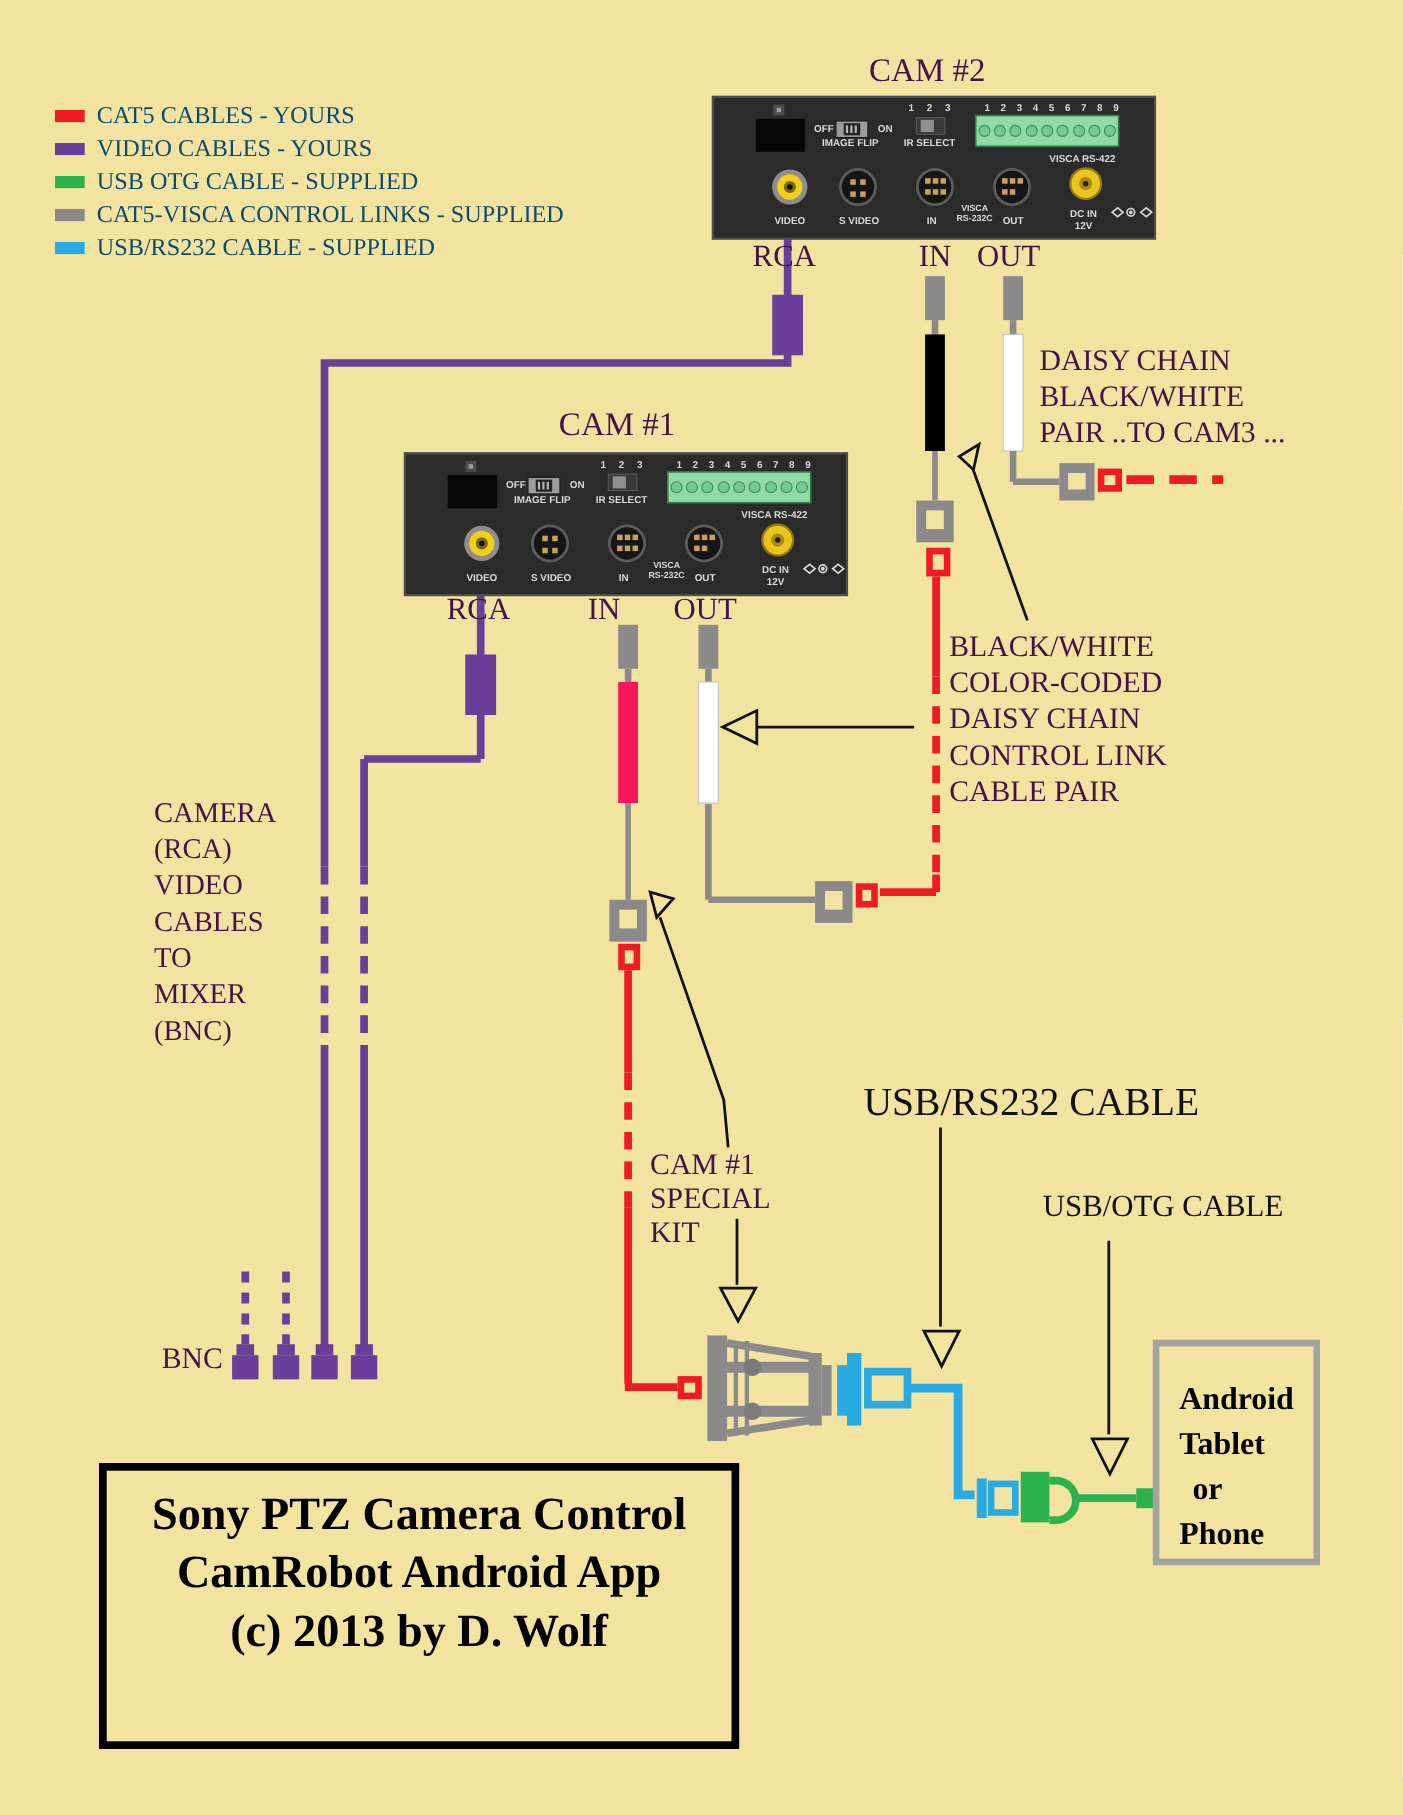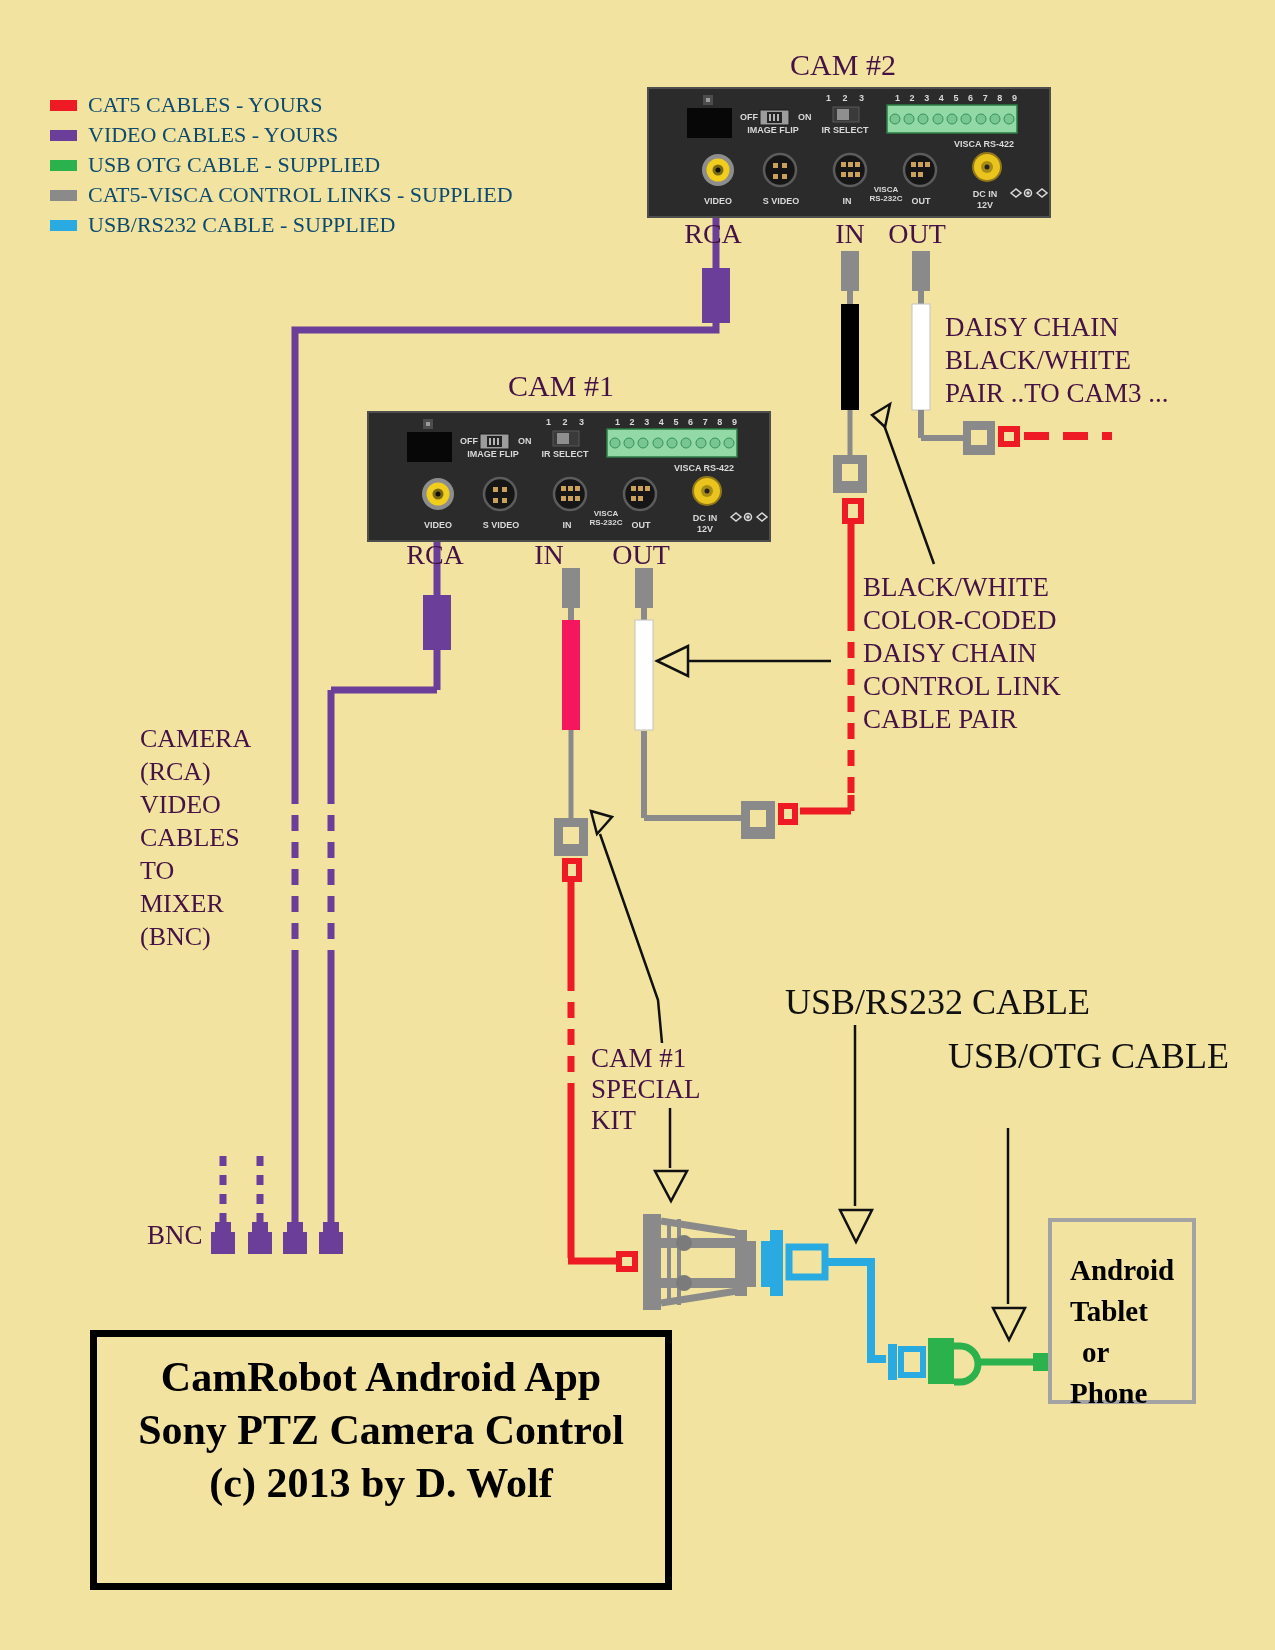--- a/index.html
+++ b/index.html
@@ -11,22 +11,22 @@
   .black{color:#111;}
   .ctr{text-align:center;}
   .legend-row{position:absolute;display:flex;align-items:center;height:26px;}
   .legend-bar{width:27px;height:11px;margin-right:11px;flex:0 0 auto;}
   .legend-label{font-weight:normal;font-size:22px;color:#0c4a6e;}
   .block p{margin:0;}
   .panel-text{font-family:"Liberation Sans","DejaVu Sans",sans-serif;font-weight:bold;fill:#d9d9d9;}
   #title-box{position:absolute;left:90px;top:1330px;width:568px;height:232px;border:7px solid #000;
              text-align:center;padding-top:14px;}
   #title-box div{font-size:42px;font-weight:bold;color:#000;line-height:53px;}
-  #android-box{position:absolute;left:1048px;top:1218px;width:122px;height:147px;border:4px solid #a3a3a3;
-               padding:28px 0 3px 18px;}
+  #android-box{position:absolute;left:1048px;top:1218px;width:122px;height:147px;border:6px solid #a3a3a3;
+               padding:28px 0 18px 18px;}
   #android-box div{font-size:29px;font-weight:bold;color:#000;line-height:41px;}
 </style>
 </head>
 <body>
 
 <div id="stage">
 
 <svg width="1275" height="1650" viewBox="0 0 1275 1650">
   <defs>
     <g id="cam-panel">
@@ -286,28 +286,28 @@
   </div>
 
   <div class="t purple block" style="left:591px;top:1043px;font-size:27px;line-height:31px;">
     <p>CAM #1</p>
     <p>SPECIAL</p>
     <p>KIT</p>
   </div>
 
   <div class="t purple" style="left:147px;top:1222px;font-size:27px;">BNC</div>
   <div class="t black" style="left:785px;top:984px;font-size:36px;">USB/RS232 CABLE</div>
-  <div class="t black" style="left:948px;top:1038px;font-size:36px;">USB/OTG CABLE</div>
+  <div class="t black" style="left:948px;top:1083px;font-size:28px;">USB/OTG CABLE</div>
 
   <div id="android-box">
     <div>Android</div>
     <div>Tablet</div>
     <div style="padding-left:12px;">or</div>
     <div>Phone</div>
   </div>
 
   <div id="title-box">
+    <div>Sony PTZ Camera Control</div>
     <div>CamRobot Android App</div>
-    <div>Sony PTZ Camera Control</div>
     <div>(c) 2013 by D. Wolf</div>
   </div>
 
 </div>
 
 </body></html>

